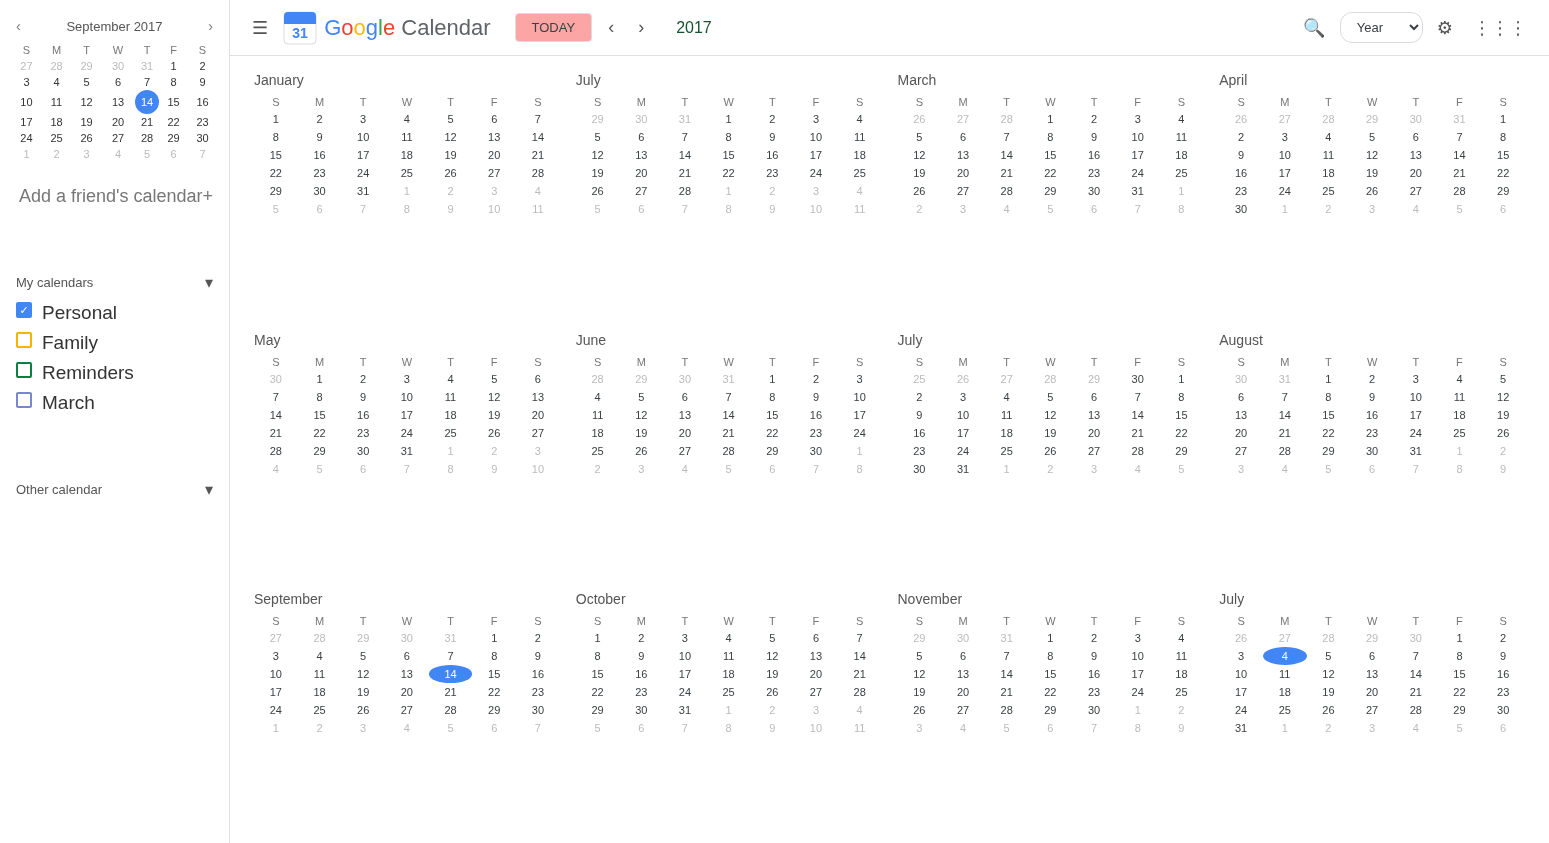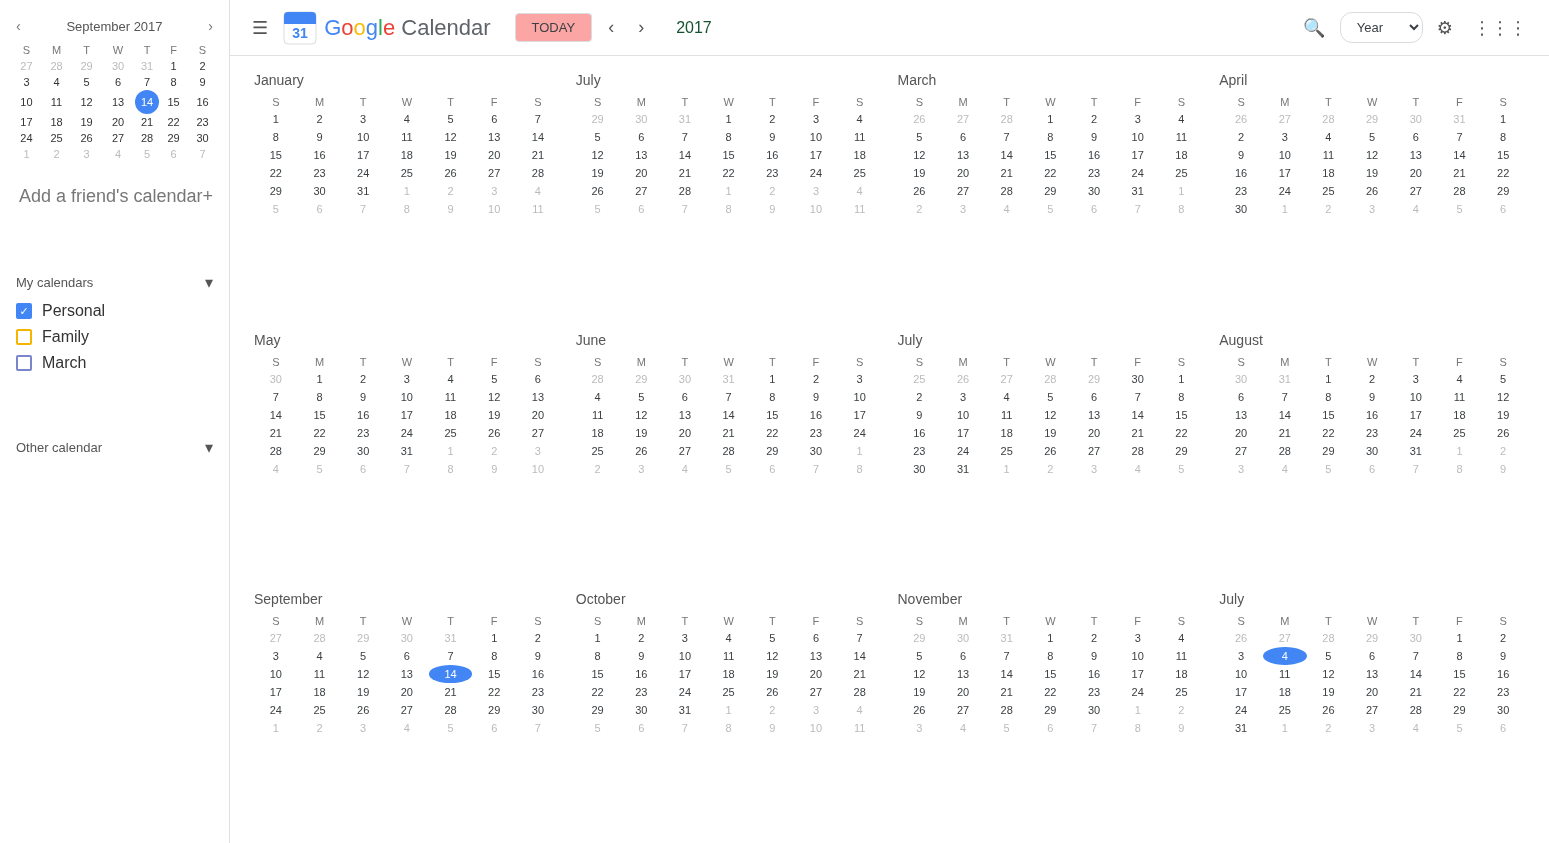--- a/index.html
+++ b/index.html
@@ -55,24 +55,24 @@
       font-size: 13px;
       font-weight: 500;
       color: #555;
       cursor: pointer;
       margin-top: 48px;
     }
     .collapse-icon { font-size: 16px; }
 
     .cal-item {
       display: flex;
-      align-items: center;
+      align-items: flex-start;
       padding: 4px 16px;
       cursor: pointer;
-      font-size: 16px;
+      font-size: 19px;
       color: #333;
     }
     .cal-checkbox {
       width: 16px;
       height: 16px;
       border-radius: 2px;
       margin-right: 10px;
       flex-shrink: 0;
       display: flex;
       align-items: center;
@@ -261,20 +261,24 @@
       <span class="collapse-icon">▾</span>
     </div>
     <div id="my-calendars-list">
         <div class="cal-item">
           <div class="cal-checkbox checked" style="background: rgb(66, 133, 244);"></div>
           <span>Personal</span>
         </div>
         <div class="cal-item">
           <div class="cal-checkbox unchecked" style="border-color: rgb(244, 180, 0);"></div>
           <span>Family</span>
+        </div>
+        <div class="cal-item">
+          <div class="cal-checkbox unchecked" style="border-color: rgb(11, 128, 67);"></div>
+          <span>Reminders</span>
         </div>
         <div class="cal-item">
           <div class="cal-checkbox unchecked" style="border-color: rgb(121, 134, 203);"></div>
           <span>March</span>
         </div>
       </div>
   </div>
 
   <div class="cal-section">
     <div class="cal-section-header">

